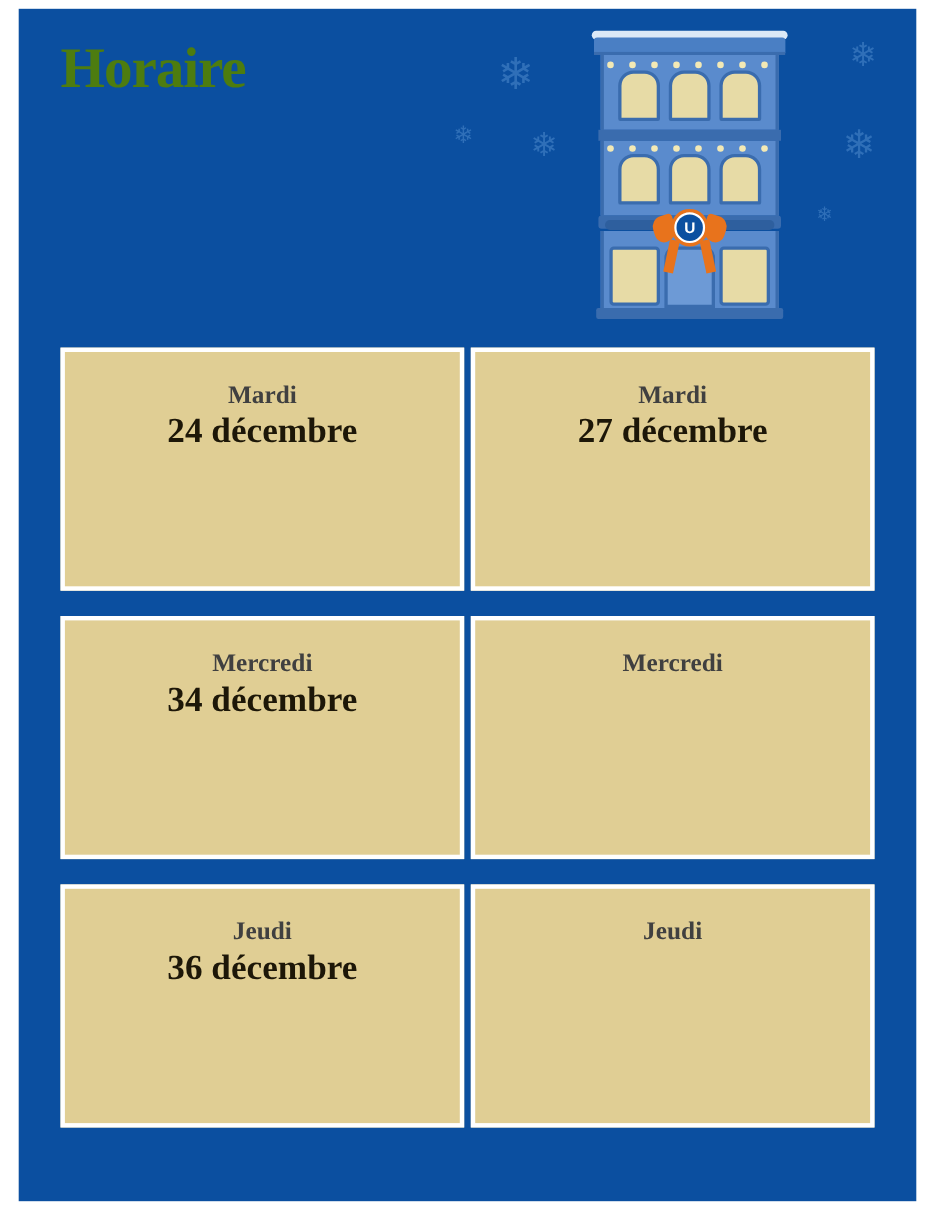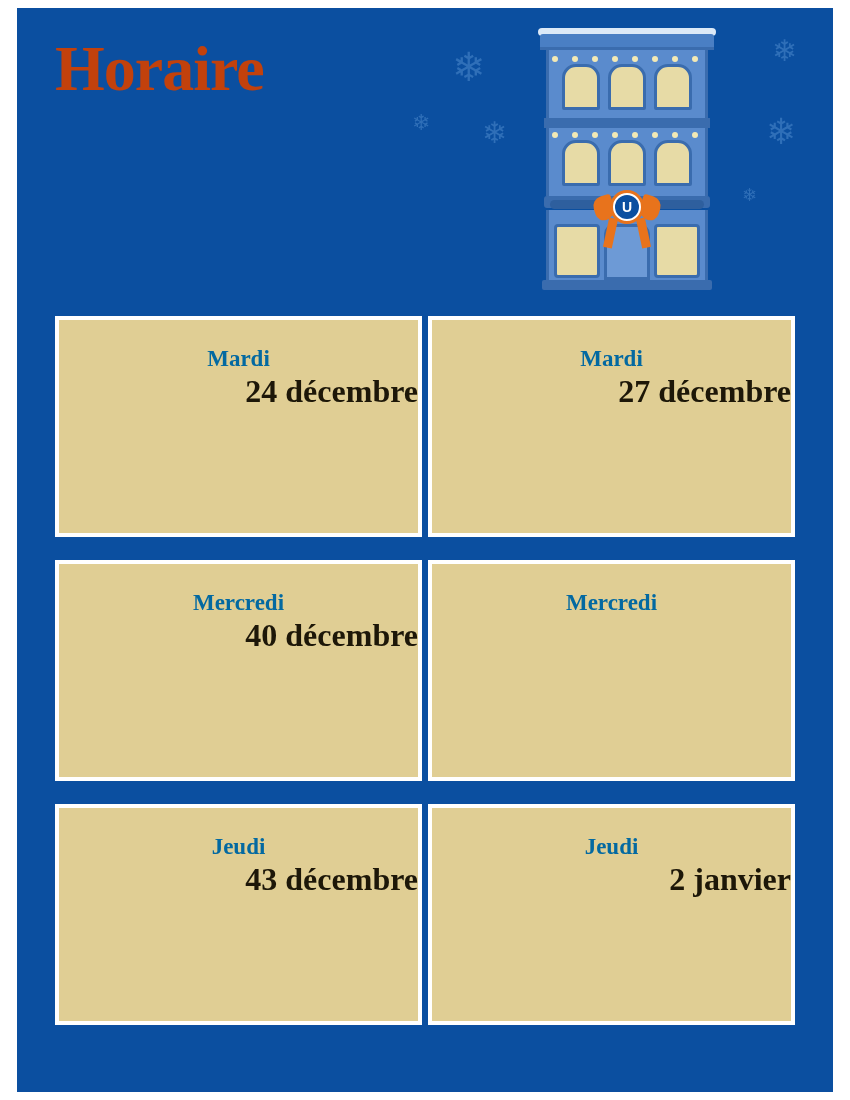--- a/index.html
+++ b/index.html
@@ -34,23 +34,23 @@
   
   .header {
     position: absolute;
     left: 55px;
     top: 38px;
     width: 470px;
   }
   .title {
     font-family: "Liberation Serif", serif;
     font-weight: bold;
-    font-size: 64px;
+    font-size: 52px;
     line-height: 0.98;
-    color: #c2410c;
+    color: #4d7c0f;
     letter-spacing: -1px;
   }
   .title .line2 { display: block; }
   
   .store {
     position: absolute;
     left: 536px;
     top: 28px;
     width: 182px;
     height: 262px;
@@ -146,31 +146,30 @@
     position: relative;
     background: #e0ce94;
     border: 4px solid #ffffff;
     padding-top: 26px;
     text-align: center;
   }
   .card-weekday {
     font-family: "Liberation Serif", serif;
     font-weight: bold;
     font-size: 23px;
-    color: #0369a1;
+    color: #404040;
     line-height: 1.1;
   }
   .card-date {
     font-family: "Liberation Serif", serif;
     font-weight: bold;
     font-size: 32px;
     color: #1d1708;
     line-height: 1.15;
     margin-top: 2px;
-    text-align: right;
   }
   .card-date sup {
     font-size: 0.62em;
     vertical-align: super;
   }
 </style>
 </head>
 <body>
 
 <div id="poster">
@@ -251,31 +250,30 @@
       <div class="card-date">24 décembre</div>
     </div>
 
     <div class="card">
       <div class="card-weekday">Mardi</div>
       <div class="card-date">27 décembre</div>
     </div>
 
     <div class="card">
       <div class="card-weekday">Mercredi</div>
-      <div class="card-date">40 décembre</div>
+      <div class="card-date">34 décembre</div>
     </div>
 
     <div class="card">
       <div class="card-weekday">Mercredi</div>
     </div>
 
     <div class="card">
       <div class="card-weekday">Jeudi</div>
-      <div class="card-date">43 décembre</div>
+      <div class="card-date">36 décembre</div>
     </div>
 
     <div class="card">
       <div class="card-weekday">Jeudi</div>
-      <div class="card-date">2 janvier</div>
     </div>
 
   </div>
 </div>
 
 </body></html>

